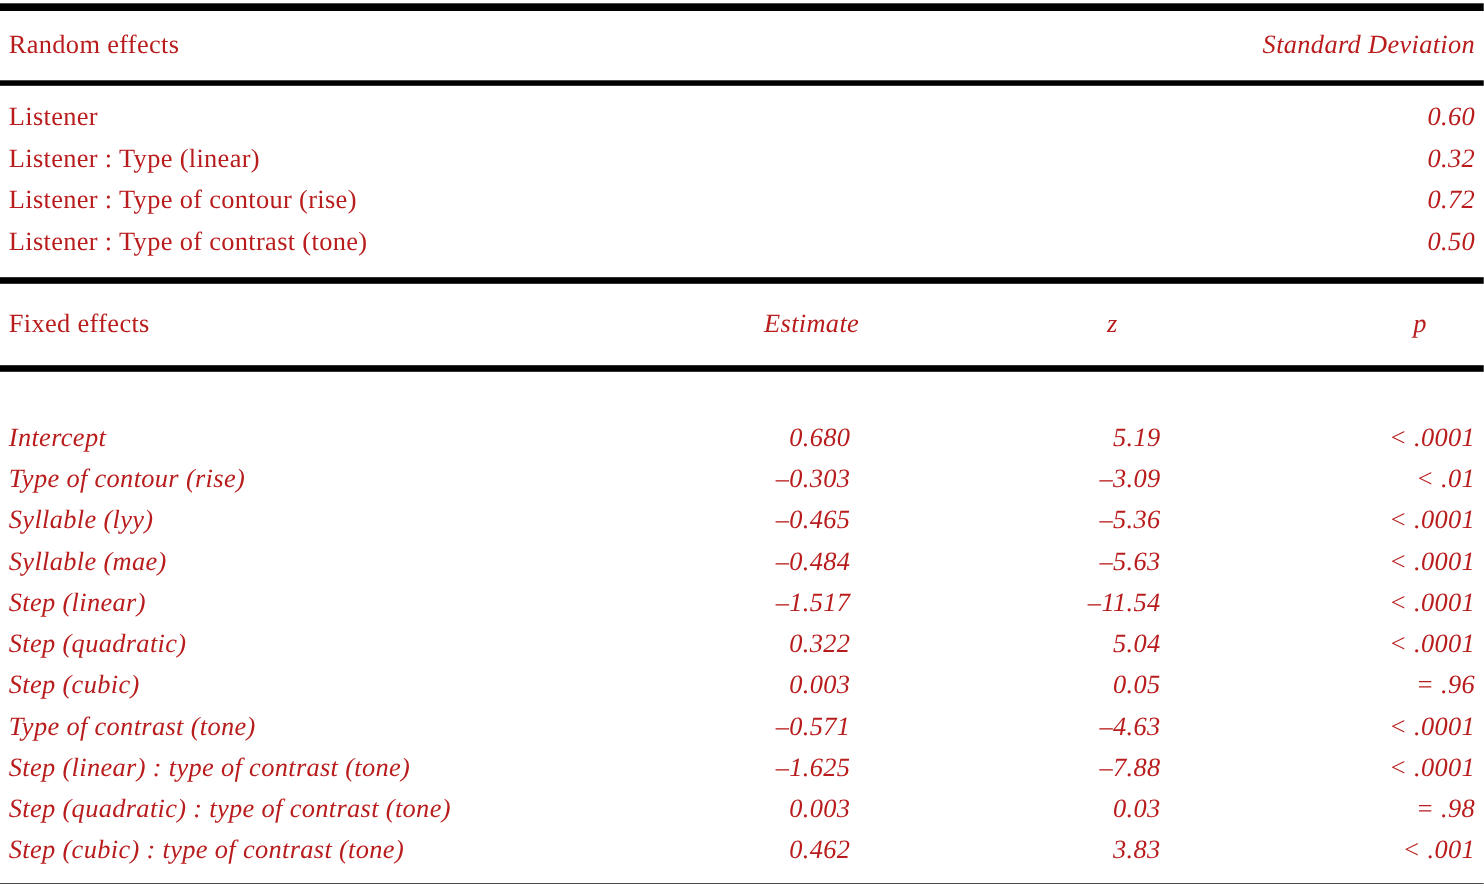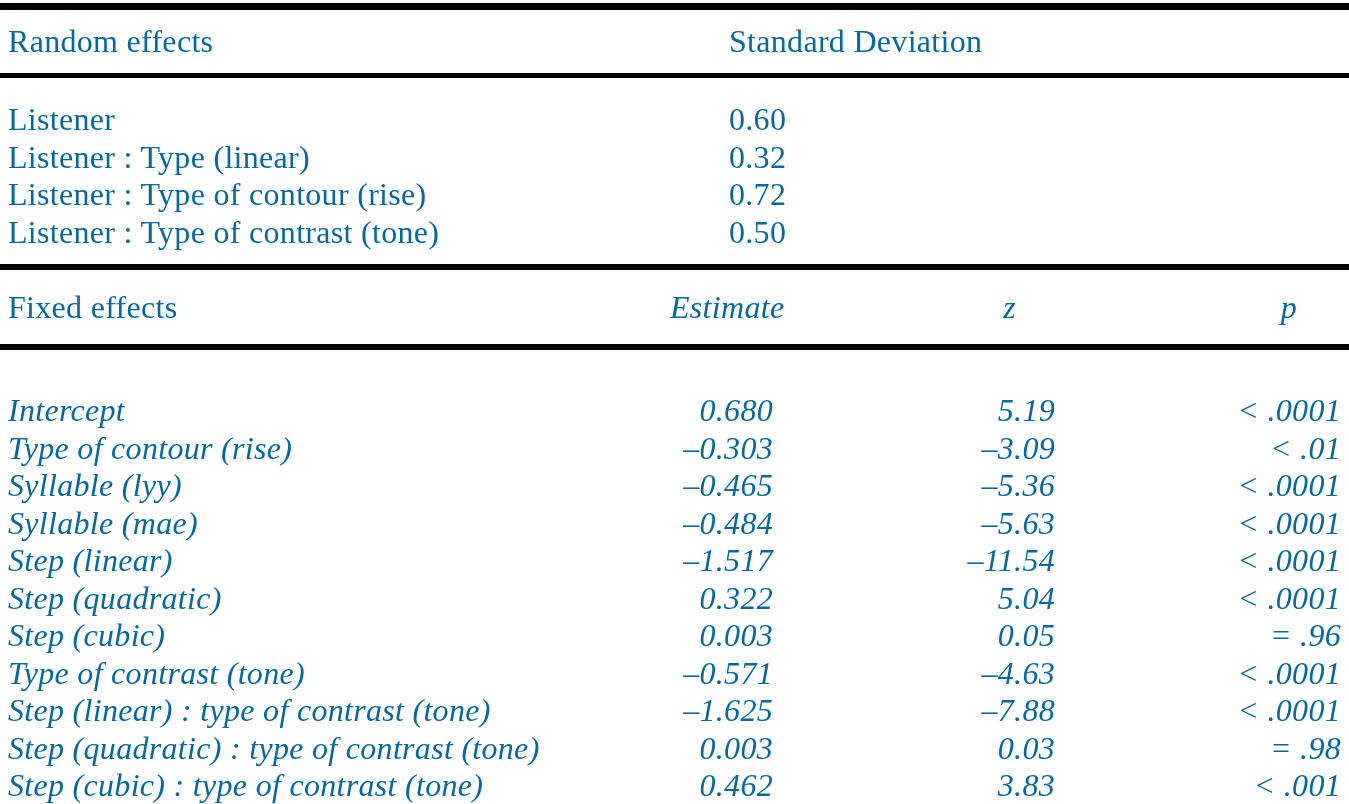--- a/index.html
+++ b/index.html
@@ -2,44 +2,44 @@
 <html><head>
 <meta charset="utf-8">
 <style>
   * { box-sizing: border-box; margin: 0; padding: 0; }
   html, body { background: #ffffff; }
   .page {
     position: relative;
     width: 1349px;
     height: 804px;
     background: #ffffff;
-    color: #0369a1;
+    color: #b91c1c;
     font-family: "Liberation Serif", "DejaVu Serif", serif;
-    font-size: 32px;
+    font-size: 24px;
     letter-spacing: 0.3px;
     overflow: hidden;
   }
   .rule { background: #000000; width: 100%; }
   .rule-top   { margin-top: 3px; height: 7px; }
   .rule-mid1  { height: 5px; }
   .rule-mid2  { height: 6px; }
   .rule-mid3  { height: 6px; }
   .rule-bottom{ height: 6px; }
 
   
   .grid1 {
     display: grid;
     grid-template-columns: 1fr 612px;
     padding: 0 8px;
     align-items: center;
   }
   .sec1-header { height: 63px; }
-  .sec1-body   { padding: 23px 0 13px 0; }
+  .sec1-body   { padding: 11px 0 13px 0; }
   .sec1-body .grid1 { line-height: 37.5px; }
-  .cell-center { text-align: left; }
+  .cell-center { text-align: right; font-style: italic; }
 
   
   .grid2 {
     display: grid;
     grid-template-columns: 1fr 190px 250px 250px;
     padding: 0 8px;
     align-items: center;
     gap: 30px;
   }
   .sec2-header { height: 74px; }

